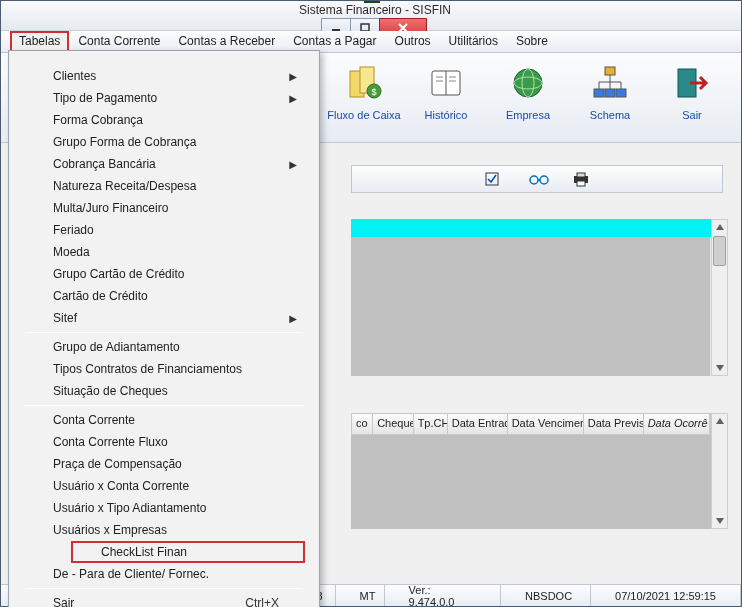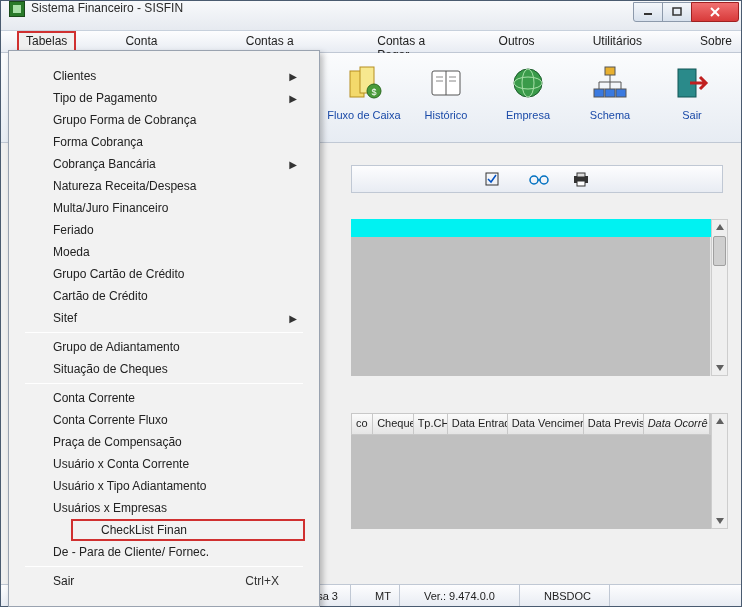--- a/index.html
+++ b/index.html
@@ -19,22 +19,23 @@
     border: 1px solid #4a5b70;
     display: flex;
     flex-direction: column;
   }
   
   .titlebar {
     height: 30px;
     background: linear-gradient(#f8f9fb, #e6eaf0);
     border-bottom: 1px solid #c7d0dc;
     display: flex;
-    align-items: flex-start;
+    align-items: center;
     padding: 0 0 0 8px;
+    flex-direction: column;
   }
   .titlebar .app-icon {
     width: 16px; height: 16px;
     background: #2a7a2a;
     border: 1px solid #1a4a1a;
     margin-right: 6px;
     position: relative;
   }
   .titlebar .app-icon::after {
     content:""; position:absolute; inset:3px; background:#a8e0a8;
@@ -57,22 +58,21 @@
     border-color:#a02020;
     color:#fff; font-weight:bold;
     border-radius: 0 0 3px 0;
   }
   
   .menubar {
     height: 22px;
     background: linear-gradient(#fdfdfe,#e8ecf3);
     border-bottom: 1px solid #c0c8d4;
     display:flex; align-items:stretch;
-    padding-left: 16px;
-    gap: 40px;
+    padding-left: 9px;
   }
   .menubar .menu-item {
     padding: 3px 9px 0 9px;
     color:#222;
     cursor:default;
   }
   .menubar .menu-item.open {
     border: 2px solid #d03030;
     padding: 1px 7px 0 7px;
     background:#f0f0f0;
@@ -373,39 +373,40 @@
           <path d="M1 1 L9 1 L5 7 Z" fill="#606060"></path>
         </svg>
     </div>
   </div>
 
   <div class="statusbar">
     <div class="cell first">esa 3</div>
     <div class="cell" style="width:48px">MT</div>
     <div class="cell" style="width:120px">Ver.: 9.474.0.0</div>
     <div class="cell" style="width:90px">NBSDOC</div>
+    <div class="cell wide">07/10/2021 12:59:15</div>
   </div>
 
 </div>
 
 <div class="dropdown" id="dropdown">
     <div class="dd-inner">
       <div class="dd-item">
         <span>Clientes</span>
         <span class="arrow">▶</span>
       </div>
       <div class="dd-item">
         <span>Tipo de Pagamento</span>
         <span class="arrow">▶</span>
       </div>
       <div class="dd-item">
+        <span>Forma Cobrança</span>
+      </div>
+      <div class="dd-item">
         <span>Grupo Forma de Cobrança</span>
-      </div>
-      <div class="dd-item">
-        <span>Forma Cobrança</span>
       </div>
       <div class="dd-item">
         <span>Cobrança Bancária</span>
         <span class="arrow">▶</span>
       </div>
       <div class="dd-item">
         <span>Natureza Receita/Despesa</span>
       </div>
       <div class="dd-item">
         <span>Multa/Juro Financeiro</span>
@@ -424,20 +425,23 @@
       </div>
       <div class="dd-item">
         <span>Sitef</span>
         <span class="arrow">▶</span>
       </div>
       <div class="dd-sep"></div>
       <div class="dd-item">
         <span>Grupo de Adiantamento</span>
       </div>
       <div class="dd-item">
+        <span>Tipos Contratos de Financiamentos</span>
+      </div>
+      <div class="dd-item">
         <span>Situação de Cheques</span>
       </div>
       <div class="dd-sep"></div>
       <div class="dd-item">
         <span>Conta Corrente</span>
       </div>
       <div class="dd-item">
         <span>Conta Corrente Fluxo</span>
       </div>
       <div class="dd-item">

